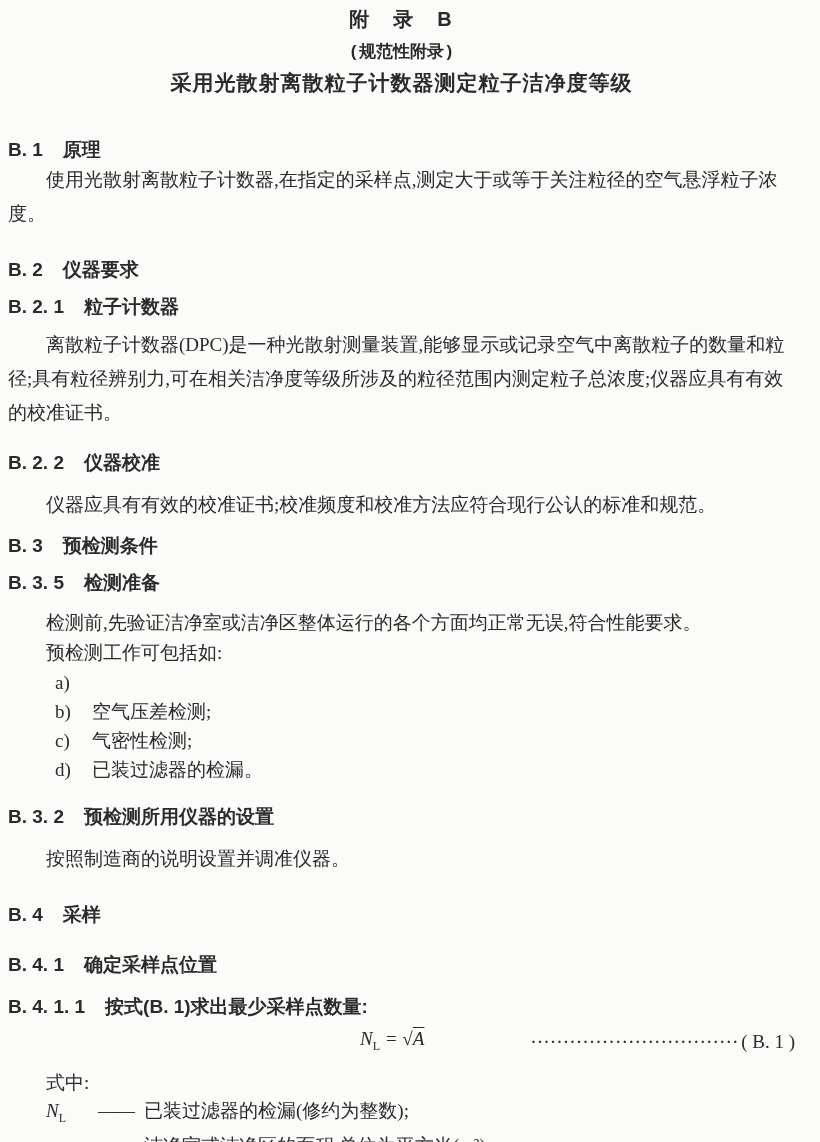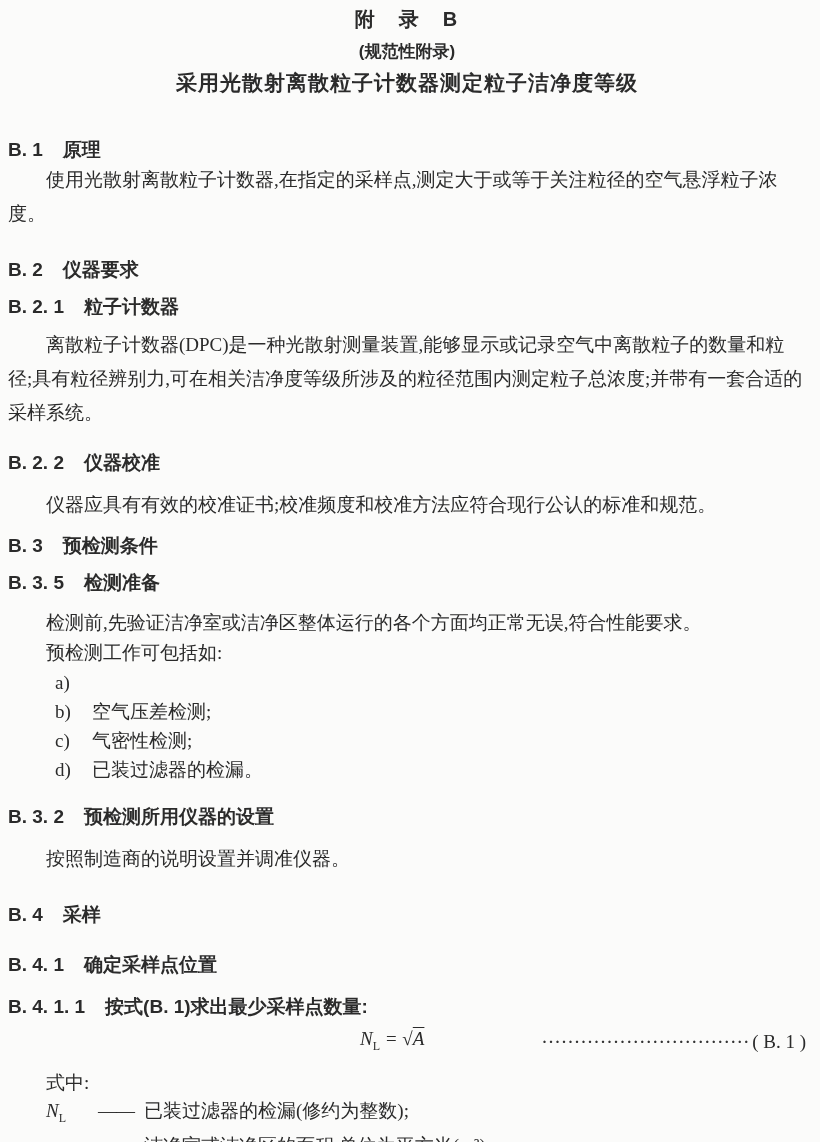--- a/index.html
+++ b/index.html
@@ -9,36 +9,36 @@
   body {
     width: 820px;
     height: 1142px;
     overflow: hidden;
     background: #fbfbfa;
     color: #2b2b2b;
     font-family: "Liberation Serif", "DejaVu Serif", serif;
     font-size: 19px;
   }
   .page {
-    padding: 6px 14px 4px 8px;
+    padding: 6px 25px 4px 8px;
     box-sizing: border-box;
     width: 820px;
     height: 1142px;
   }
   
   .h-app {
     text-align: center;
     font-family: "Liberation Sans", "DejaVu Sans", sans-serif;
     font-weight: bold;
     font-size: 20px;
     letter-spacing: 2px;
   }
   .h-type {
     text-align: center;
-    font-family: Liberation Sans, sans-serif;
+    font-family: Liberation Mono, monospace;
     font-weight: bold;
     font-size: 17px;
     margin-top: 7px;
   }
   .h-title {
     text-align: center;
     font-family: "Liberation Sans", "DejaVu Sans", sans-serif;
     font-weight: bold;
     font-size: 21px;
     margin-top: 6px;
@@ -135,21 +135,21 @@
 
   <div class="sec mt26">
     <span class="num">B. 2</span>
     <span>仪器要求</span>
   </div>
 
   <div class="sec mt22">
     <span class="num">B. 2. 1</span>
     <span>粒子计数器</span>
   </div>
-  <p class="para p-top8">离散粒子计数器(DPC)是一种光散射测量装置,能够显示或记录空气中离散粒子的数量和粒径;具有粒径辨别力,可在相关洁净度等级所涉及的粒径范围内测定粒子总浓度;并带有一套合适的采样系统。</p>
+  <p class="para p-top8">离散粒子计数器(DPC)是一种光散射测量装置,能够显示或记录空气中离散粒子的数量和粒径;具有粒径辨别力,可在相关洁净度等级所涉及的粒径范围内测定粒子总浓度;仪器应具有有效的校准证书。</p>
 
   <div class="sec mt8">
     <span class="num">B. 2. 2</span>
     <span>仪器校准</span>
   </div>
   <p class="para p-top12">仪器应具有有效的校准证书;校准频度和校准方法应符合现行公认的标准和规范。</p>
 
   <div class="sec mt22">
     <span class="num">B. 3</span>
     <span>预检测条件</span>

